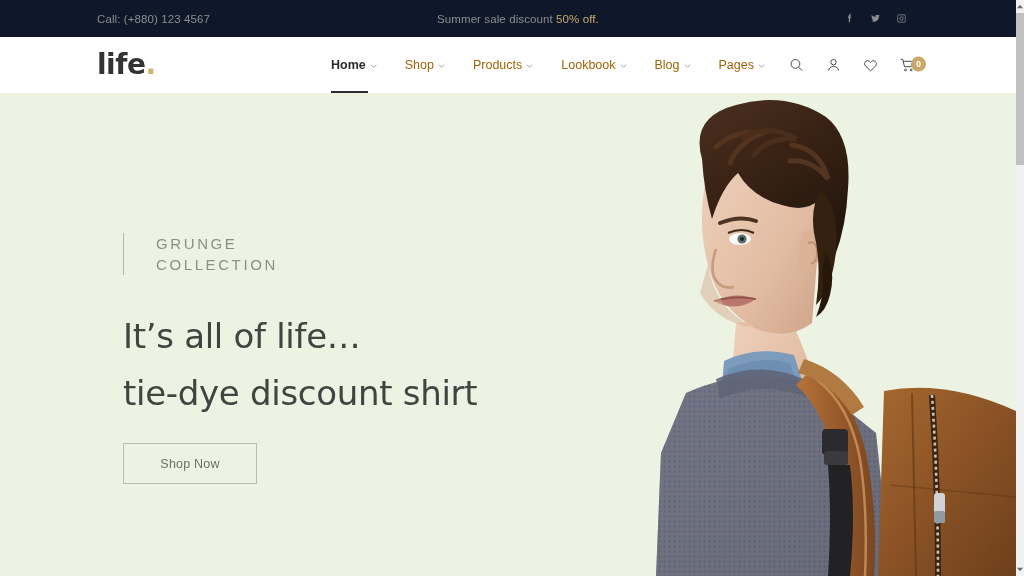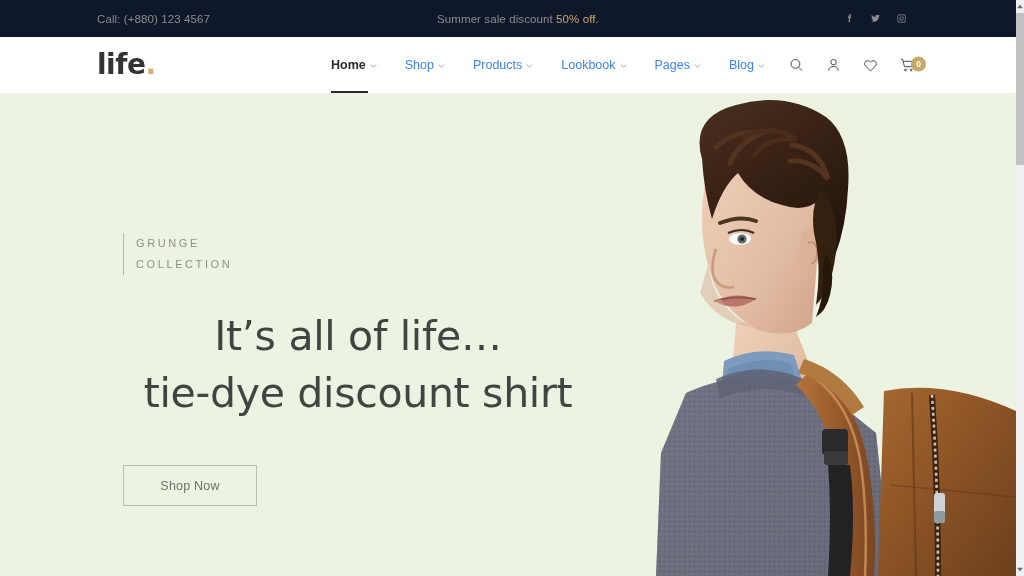--- a/index.html
+++ b/index.html
@@ -61,21 +61,21 @@
     position: absolute; left: 331px; top: 0;
     height: 56px;
     display: flex; align-items: center; gap: 0;
   }
   .nav-item {
     position: relative;
     display: flex; align-items: center; gap: 4px;
     height: 56px;
     padding: 0 14px;
     font-size: 12.5px;
-    color: #3b82f6;
+    color: #a16207;
     cursor: pointer;
     white-space: nowrap;
   }
   .nav-item:first-child { padding-left: 0; }
   .nav-item.active { color: #2b2b2b; font-weight: bold; }
   .nav-item.active::after {
     content: "";
     position: absolute;
     left: 0; bottom: 0;
     width: 37px; height: 2.5px;
@@ -112,42 +112,41 @@
     width: 1016px; height: 483px;
     background: #edf3e2;
     overflow: hidden;
   }
   .hero-copy {
     position: absolute; left: 123px; top: 140px;
     width: 470px;
   }
   .eyebrow {
     position: relative;
-    padding-left: 12px;
+    padding-left: 32px;
     border-left: 1px solid #b4b8aa;
-    font-size: 11px;
+    font-size: 15px;
     letter-spacing: 2.6px;
     color: #8d9086;
     line-height: 21px;
     text-transform: uppercase;
   }
   .eyebrow span { display: block; }
   .headline {
     margin-top: 33px;
-    font-size: 41px;
+    font-size: 34px;
     line-height: 57px;
     color: #3f4541;
     font-weight: normal;
     letter-spacing: -0.3px;
     font-family: "DejaVu Sans", sans-serif;
-    text-align: center;
   }
   .headline span { display: block; }
   .shop-btn {
-    margin-top: 43px;
+    margin-top: 21px;
     width: 134px; height: 41px;
     border: 1px solid #b9bdb0;
     background: transparent;
     color: #6d726a;
     font-size: 12.5px;
     font-family: "Liberation Sans", sans-serif;
     letter-spacing: 0.2px;
     cursor: pointer;
     display: flex; align-items: center; justify-content: center;
   }
@@ -229,27 +228,27 @@
             <path d="M1 1l4 4 4-4"></path>
           </svg>
       </div>
       <div class="nav-item">
         <span>Lookbook</span>
         <svg class="chev" viewBox="0 0 10 6">
             <path d="M1 1l4 4 4-4"></path>
           </svg>
       </div>
       <div class="nav-item">
+        <span>Blog</span>
+        <svg class="chev" viewBox="0 0 10 6">
+            <path d="M1 1l4 4 4-4"></path>
+          </svg>
+      </div>
+      <div class="nav-item">
         <span>Pages</span>
-        <svg class="chev" viewBox="0 0 10 6">
-            <path d="M1 1l4 4 4-4"></path>
-          </svg>
-      </div>
-      <div class="nav-item">
-        <span>Blog</span>
         <svg class="chev" viewBox="0 0 10 6">
             <path d="M1 1l4 4 4-4"></path>
           </svg>
       </div>
     </nav>
 
     <div class="header-icons">
       <svg class="hicon" viewBox="0 0 24 24">
         <circle cx="10.5" cy="10.5" r="6.2"></circle>
           <path d="M15.2 15.2L20 20"></path>

